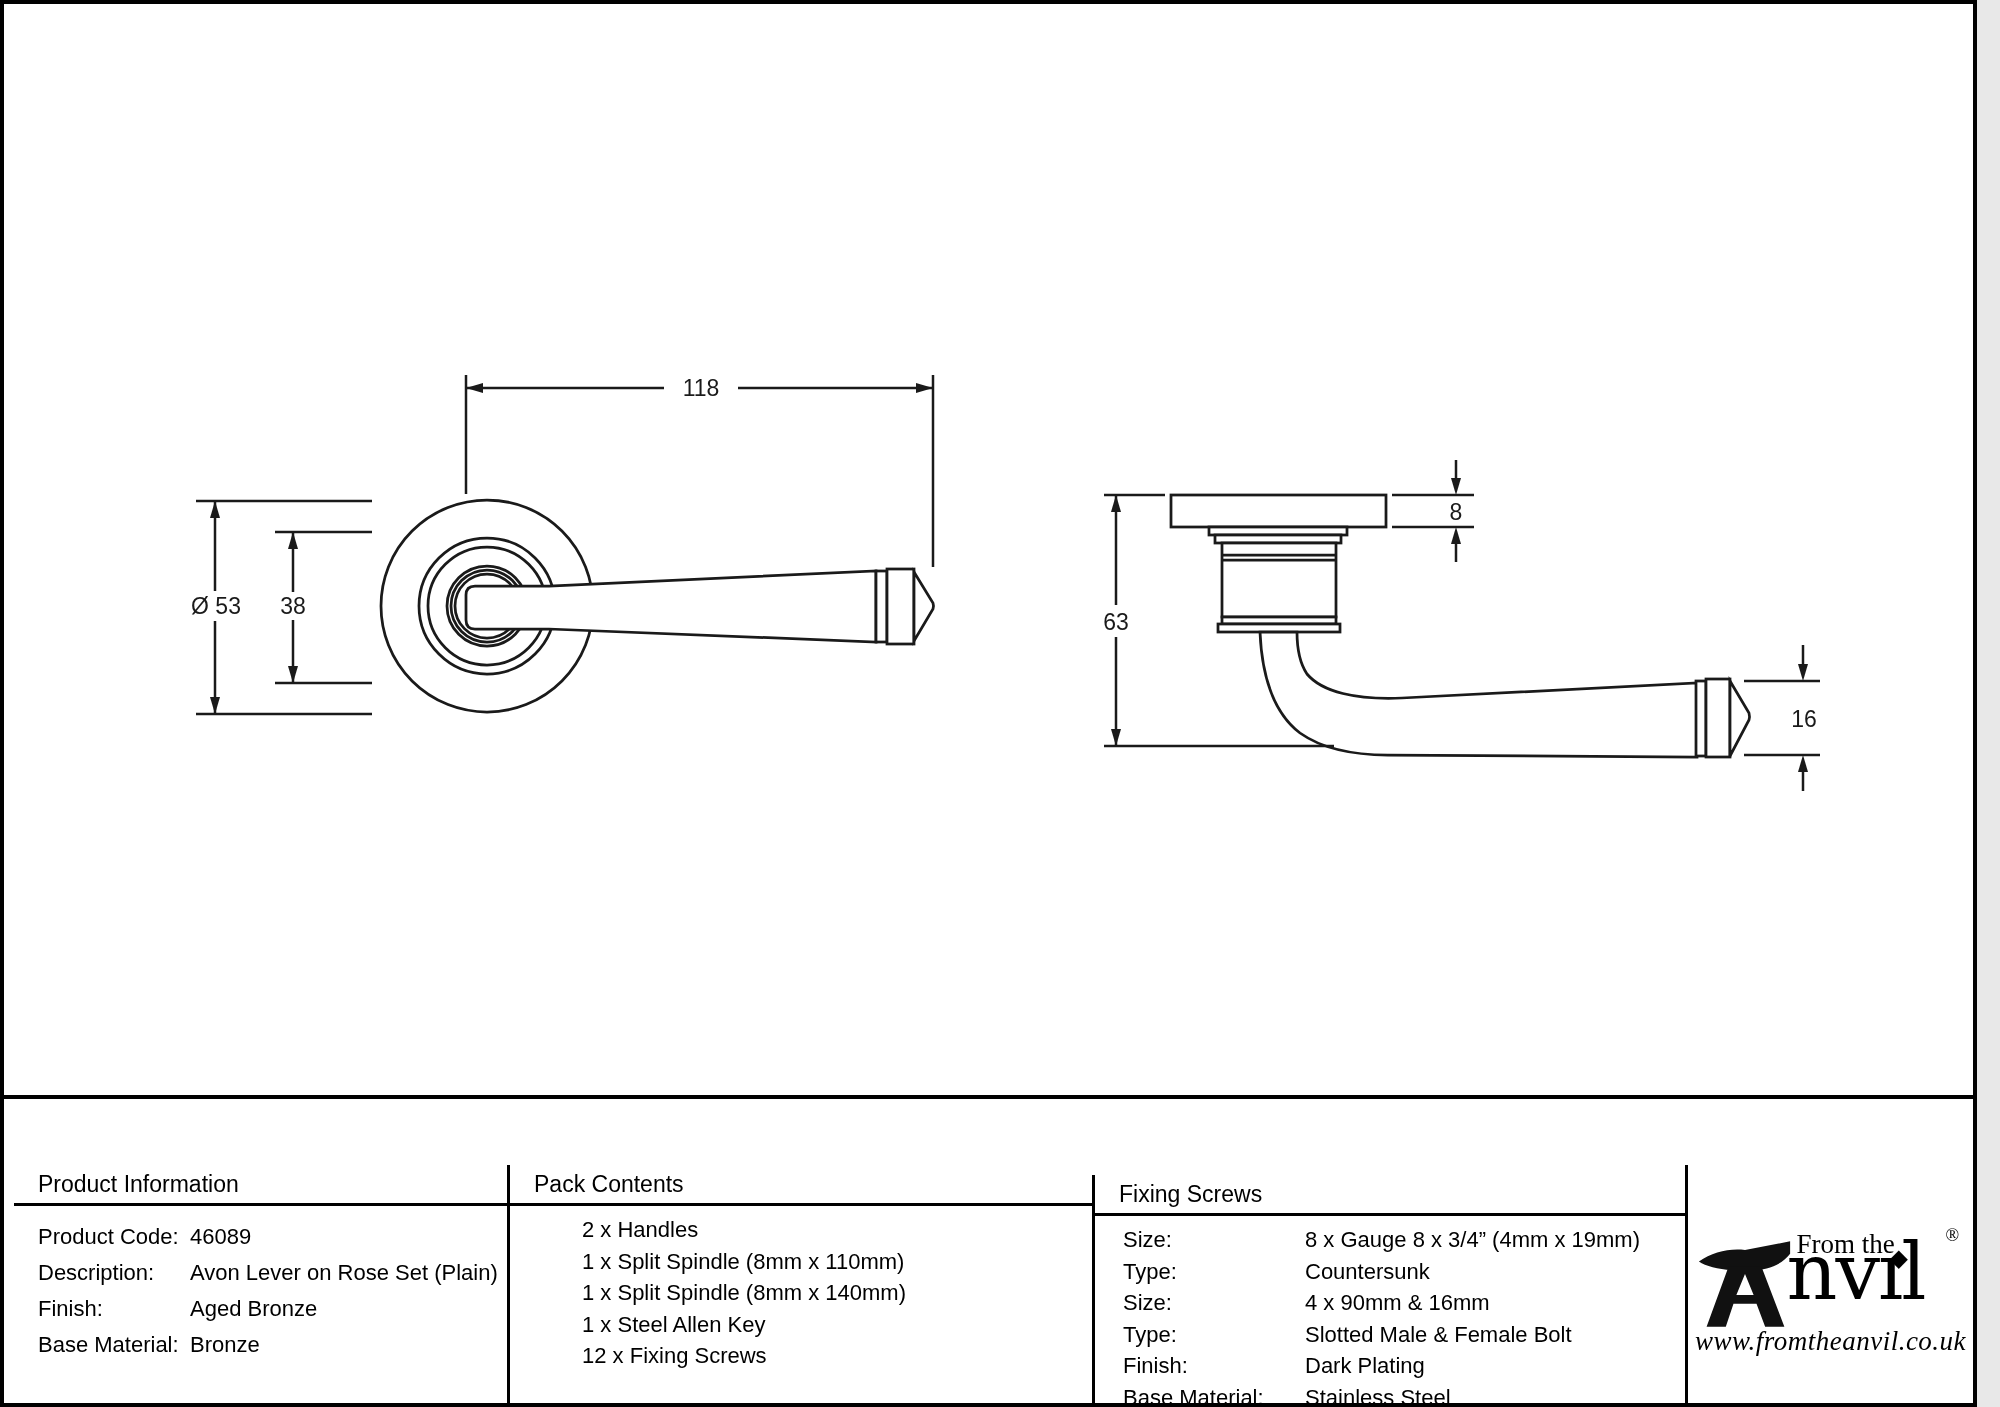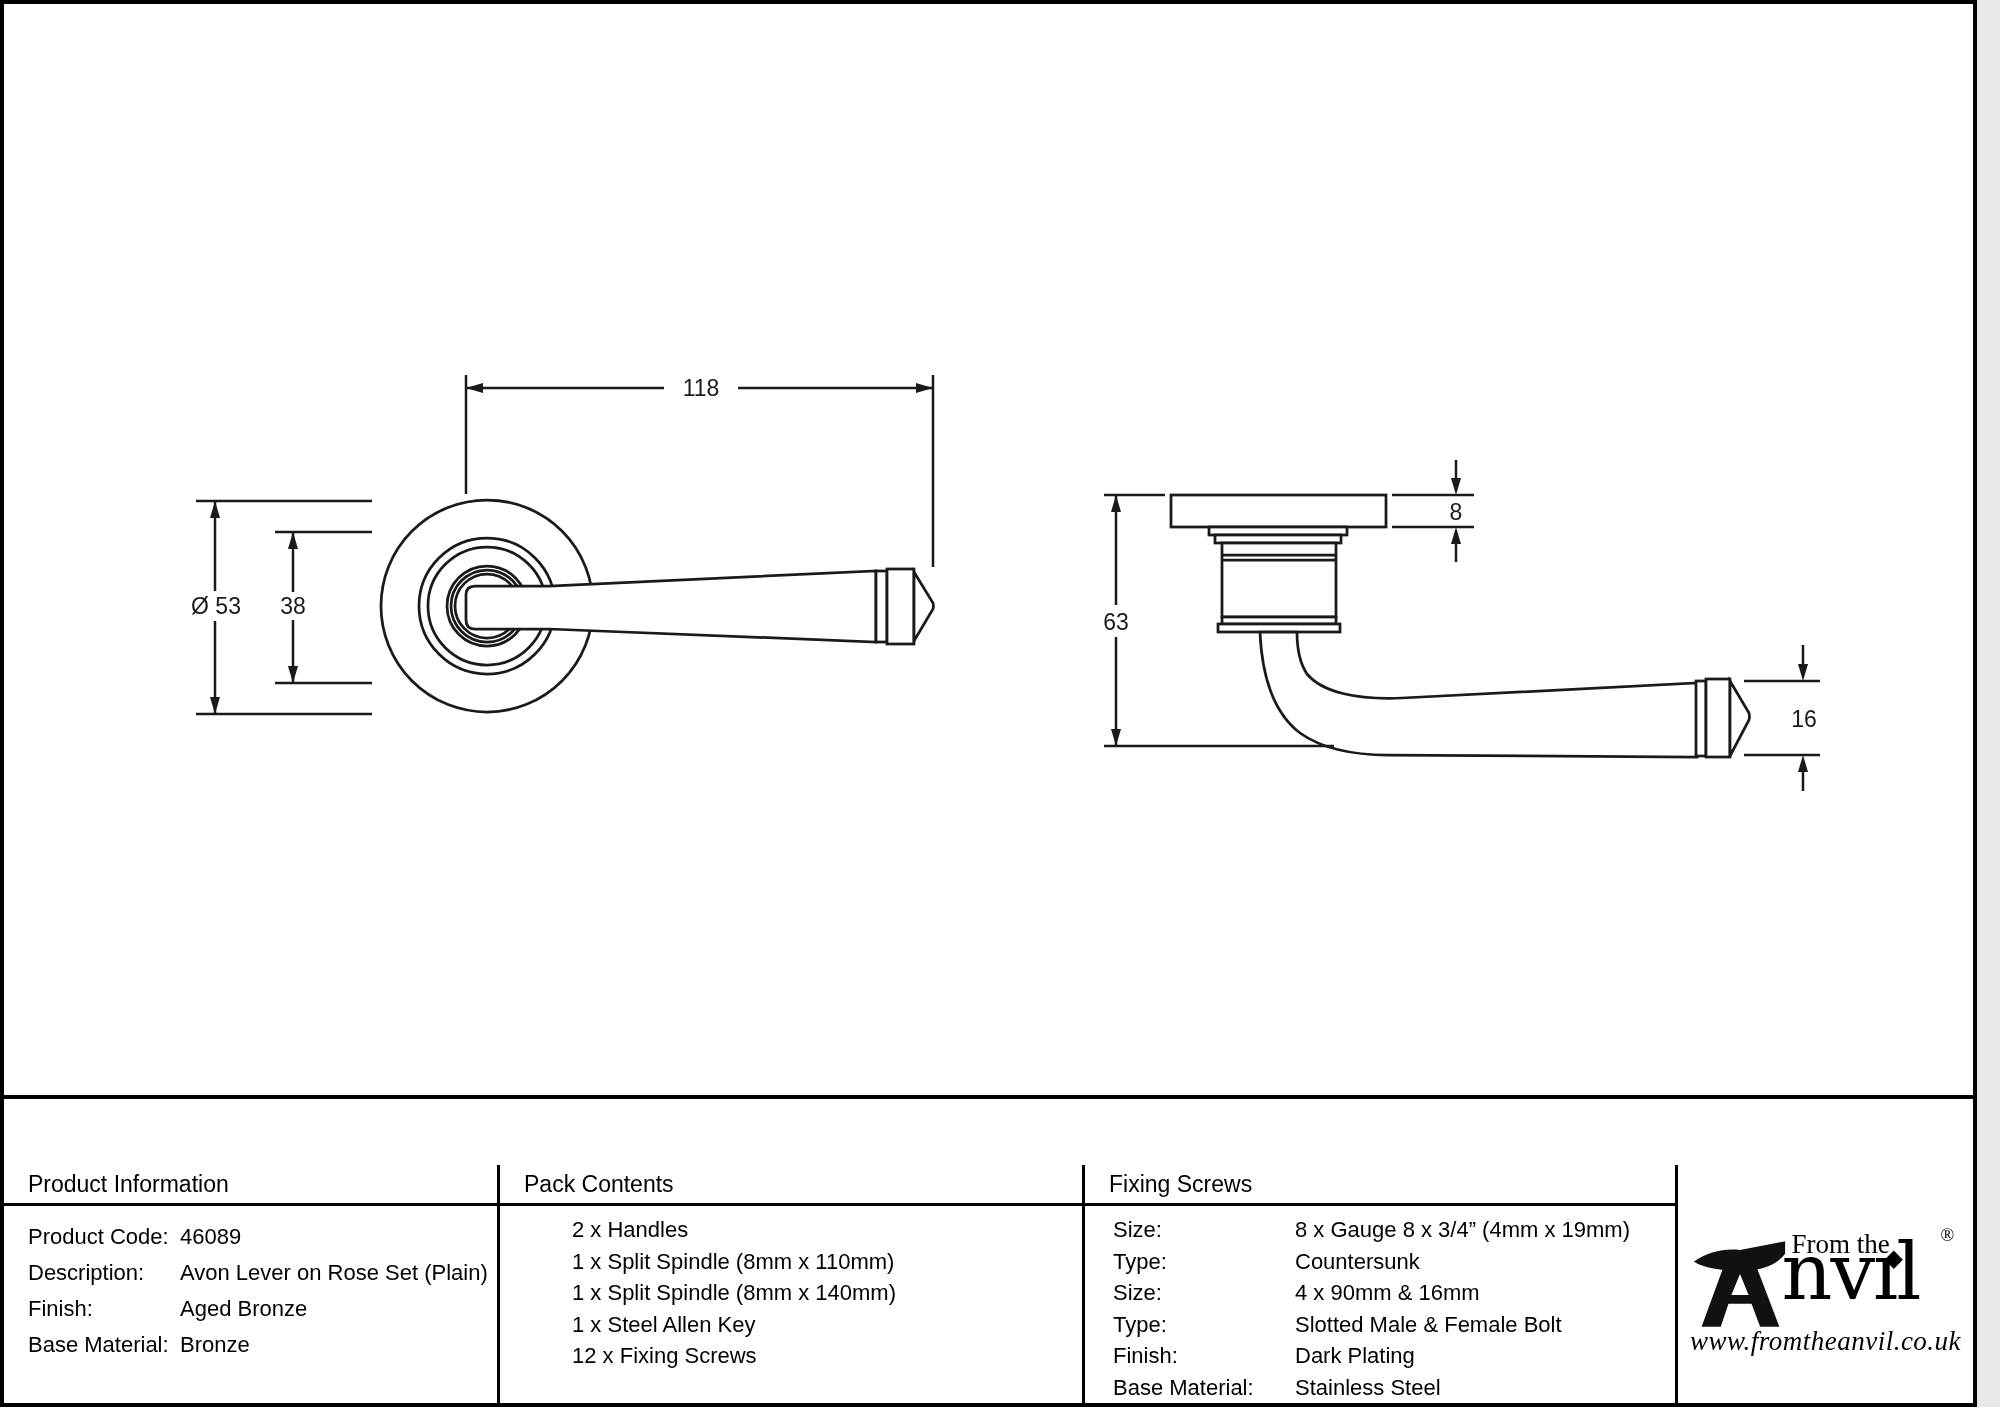--- a/index.html
+++ b/index.html
@@ -23,23 +23,23 @@
     display:flex;align-items:center;
     padding-left:24px;
     font-size:27px;
   }
   .spec-table{
     position:absolute;left:0;right:0;top:1161px;bottom:0;
     display:flex;
   }
   .col{box-sizing:border-box;overflow:hidden;}
   .col + .col{border-left:3px solid #000;}
-  .col-product{width:493px;}
+  .col-product{width:493px;margin-left:10px;}
   .col-pack{width:585px;}
-  .col-screws{width:593px;}
+  .col-screws{width:593px;margin-top:10px;}
   .col-logo{flex:1;}
   .col-header{
     height:38px;border-bottom:3px solid #000;
     display:flex;align-items:center;
     padding-left:24px;font-size:23px;
   }
   .col-body{font-size:22px;}
   .col-product .col-body{padding:13px 0 0 24px;}
   .col-product .kv{display:flex;line-height:36px;}
   .col-product .k{width:152px;flex:none;}

